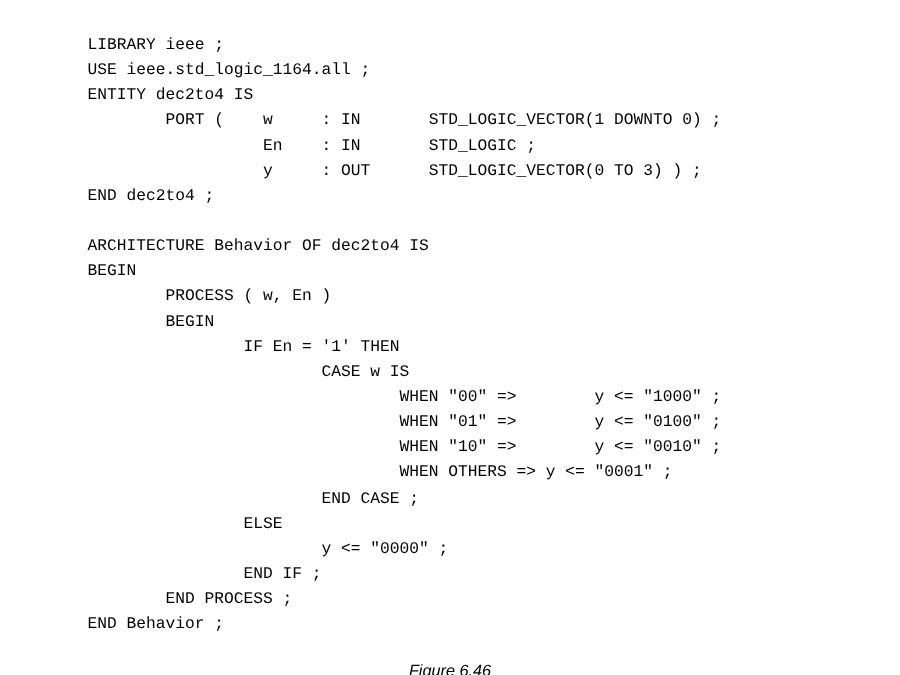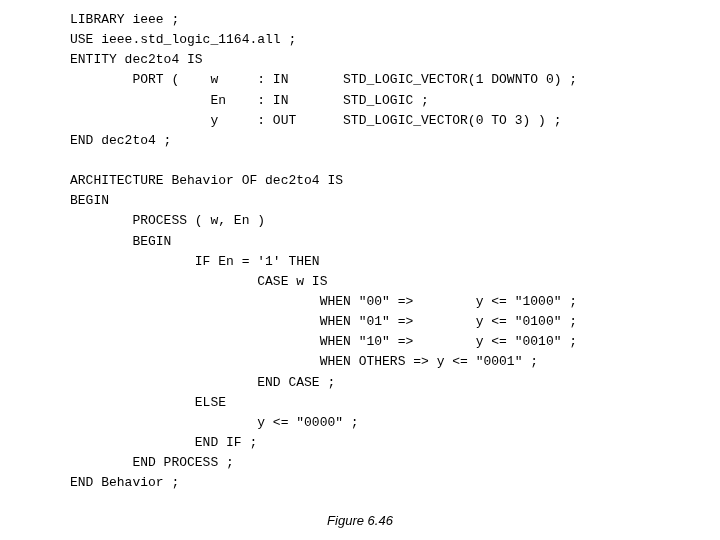--- a/index.html
+++ b/index.html
@@ -15,21 +15,21 @@
       flex-direction: column;
       align-items: center;
       justify-content: flex-start;
       font-family: 'Courier New', Courier, monospace;
       font-size: 13px;
       color: #000000;
       overflow: hidden;
     }
     .code-container {
       width: 100%;
-      padding: 10px 50px 10px 70px;
+      padding: 26px 50px 10px 70px;
       line-height: 1.55;
       white-space: pre;
       font-family: 'Courier New', Courier, monospace;
       font-size: 13px;
     }
     .caption {
       margin-top: 10px;
       display: flex;
       align-items: flex-end;
       gap: 12px;

